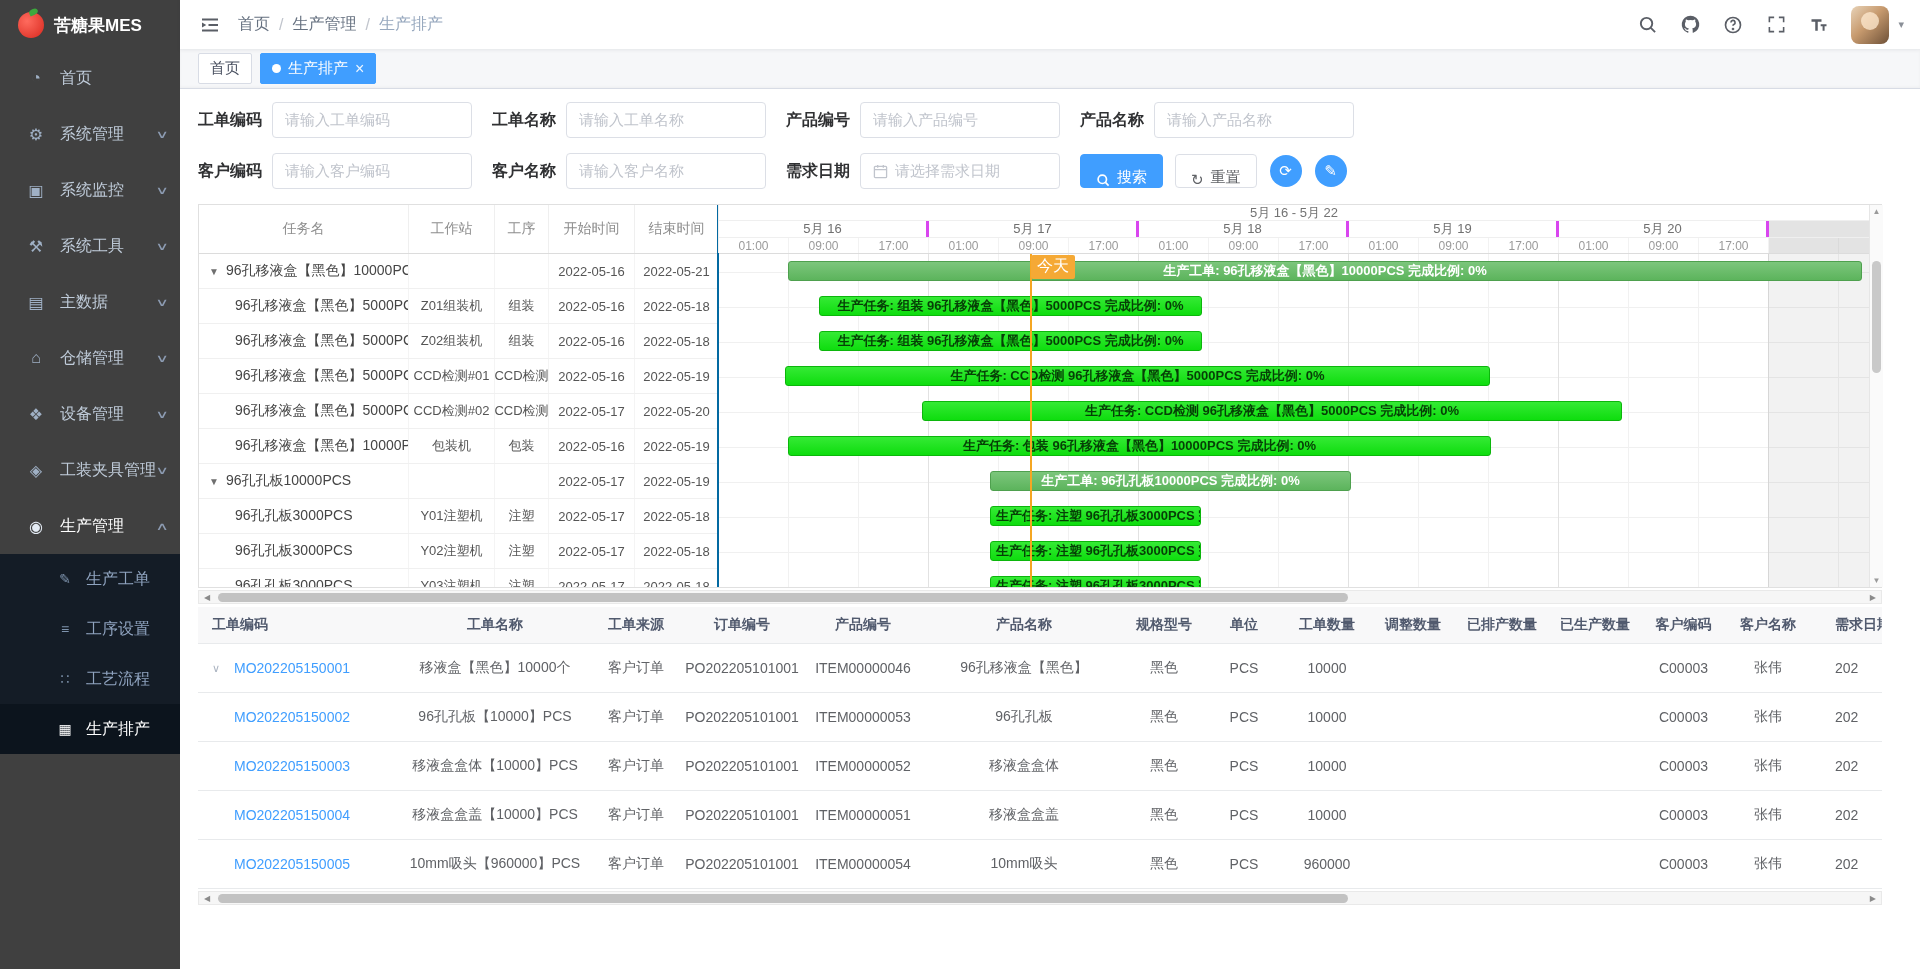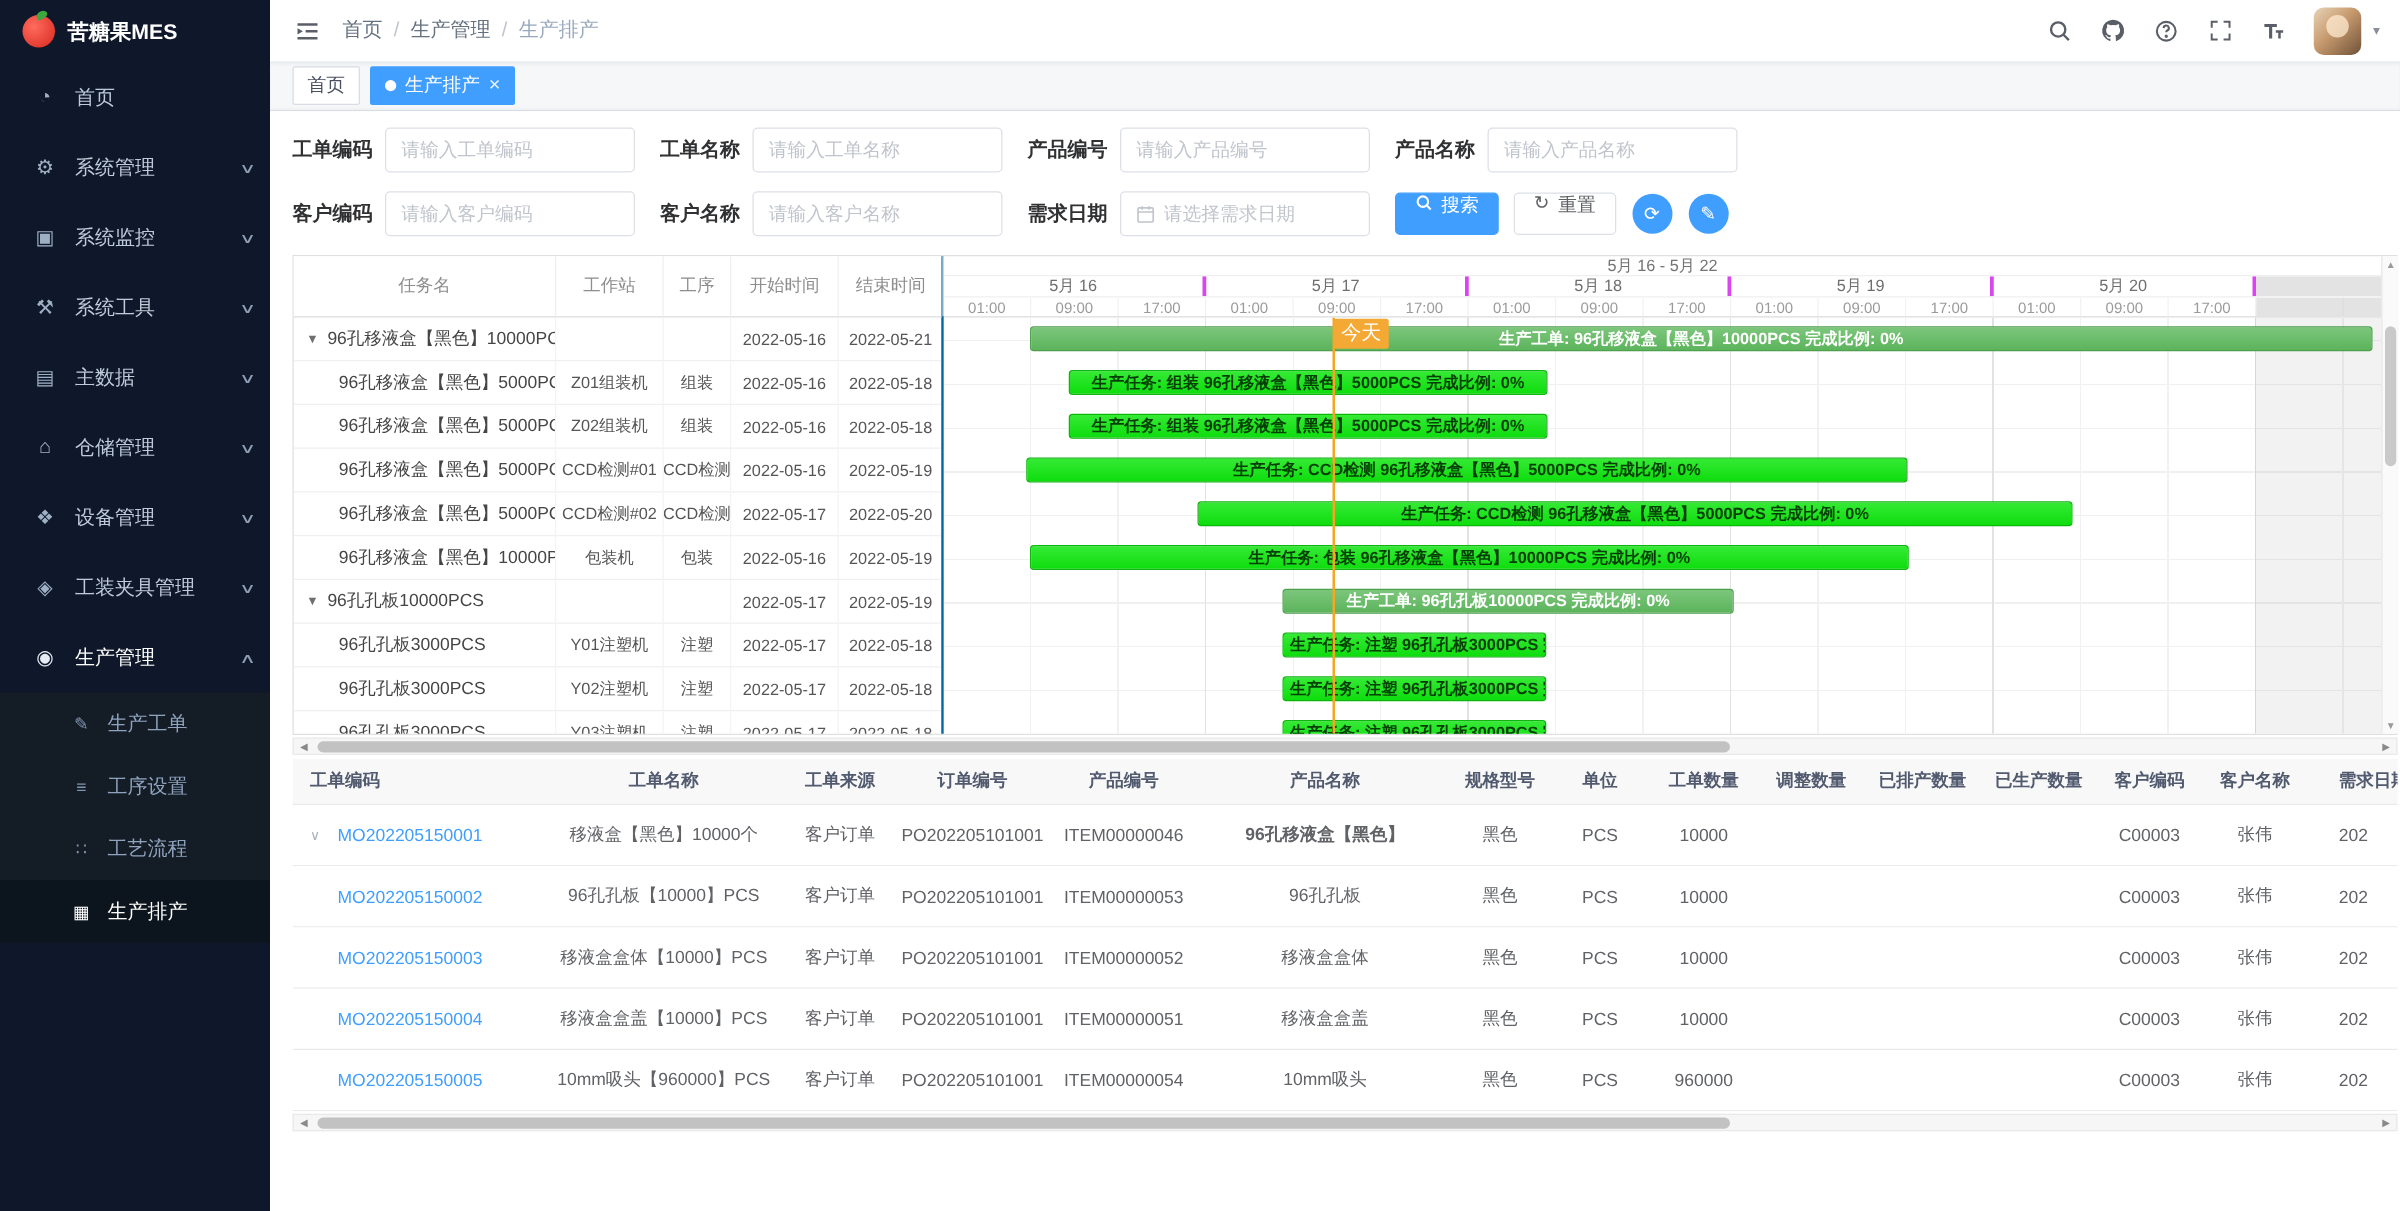--- a/index.html
+++ b/index.html
@@ -1,21 +1,21 @@
 <!DOCTYPE html>
 <html><head>
 <meta charset="utf-8">
 <style>
 *{margin:0;padding:0;box-sizing:border-box}
 html,body{width:1920px;height:969px;overflow:hidden;background:#fff;
   font-family:"Liberation Sans","DejaVu Sans",sans-serif;color:#333}
 .app{display:flex;width:1920px;height:969px}
 
 
-.sidebar{width:216px;height:100%;background:#0f172a;flex-shrink:0;overflow:hidden}
+.sidebar{width:180px;height:100%;background:#404040;flex-shrink:0;overflow:hidden}
 .logo-row{height:50px;display:flex;align-items:center;padding-left:18px;gap:10px;cursor:pointer}
 .logo-mark{width:26px;height:26px;border-radius:50%;background:radial-gradient(circle at 35% 35%,#ff6b5e,#d8281e);position:relative;flex-shrink:0}
 .logo-mark::after{content:"";position:absolute;top:-3px;left:11px;width:9px;height:6px;background:#3da83d;border-radius:60% 60% 60% 0;transform:rotate(-25deg)}
 .logo-title{color:#fff;font-size:17px;font-weight:bold;white-space:nowrap}
 .menu-item{height:56px;display:flex;align-items:center;padding:0 14px 0 24px;font-size:16px;color:#bfcbd9;cursor:pointer}
 .menu-item .mi-icon{width:24px;margin-right:12px;color:#9fb0c5;font-size:16px;text-align:center;flex-shrink:0}
 .menu-item .mi-label{flex:1;white-space:nowrap;overflow:hidden}
 .mi-arrow{font-size:11px;color:#8d9cb3;transform:scaleX(1.7)}
 .menu-item.expanded{color:#fff}
 .menu-item.expanded .mi-icon{color:#e4ecf5}
@@ -52,21 +52,21 @@
 
 .content{flex:1;background:#fff;padding:13px 18px 0;overflow:hidden}
 
 
 .filter-row{display:flex;align-items:center;margin-bottom:15px;flex-wrap:nowrap}
 .f-group{display:flex;align-items:center;margin-right:20px}
 .f-label{font-size:16px;font-weight:bold;color:#303133;margin-right:10px;white-space:nowrap}
 .f-input{width:200px;height:36px;border:1px solid #dcdfe6;border-radius:4px;display:flex;align-items:center;padding:0 12px;background:#fff;gap:7px;cursor:text;overflow:hidden}
 .f-input .ph{color:#c0c4cc;font-size:15px;white-space:nowrap;overflow:hidden}
 .cal{display:flex;align-items:center}
-.btn{height:34px;border-radius:4px;display:inline-flex;align-items:flex-start;padding:0 15px;font-size:15px;cursor:pointer;gap:7px;border:none;white-space:nowrap}
+.btn{height:34px;border-radius:4px;display:inline-flex;align-items:flex-end;padding:0 15px;font-size:15px;cursor:pointer;gap:7px;border:none;white-space:nowrap}
 .btn-primary{background:#409eff;color:#fff;border:1px solid #409eff}
 .btn-plain{background:#fff;color:#606266;border:1px solid #dcdfe6;margin-left:12px}
 .btn .ric{font-size:15px;line-height:1}
 .btn-circle{width:32px;height:32px;border-radius:50%;background:#409eff;color:#fff;display:flex;align-items:center;justify-content:center;font-size:15px;margin-left:13px;cursor:pointer;flex-shrink:0}
 
 
 .gantt{display:flex;width:1684px;border:1px solid #e0e0e0;background:#fff}
 .g-grid{width:520px;flex-shrink:0;border-right:2px solid #0369a1}
 .g-grid-head{height:49px;display:flex;border-bottom:1px solid #dcdcdc;background:#fff}
 .g-gh-cell{display:flex;align-items:center;justify-content:center;font-size:14px;color:#8e8e8e;border-right:1px solid #efefef;height:100%;flex-shrink:0}
@@ -547,21 +547,21 @@
         <div id="oBody">
             <div class="o-row">
               <div class="o-cell code" style="width: 202px;">
                 <span class="o-caret">∨</span>
                 <span class="o-link">MO202205150001</span>
               </div>
               <div class="o-cell" style="width: 190px;">移液盒【黑色】10000个</div>
               <div class="o-cell" style="width: 92px;">客户订单</div>
               <div class="o-cell" style="width: 120px;">PO202205101001</div>
               <div class="o-cell" style="width: 122px;">ITEM00000046</div>
-              <div class="o-cell" style="width: 200px; font-weight: bold;">96孔移液盒【黑色】</div>
+              <div class="o-cell" style="width: 200px;">96孔移液盒【黑色】</div>
               <div class="o-cell" style="width: 80px;">黑色</div>
               <div class="o-cell" style="width: 80px;">PCS</div>
               <div class="o-cell" style="width: 86px;">10000</div>
               <div class="o-cell" style="width: 86px;"></div>
               <div class="o-cell" style="width: 92px;"></div>
               <div class="o-cell" style="width: 94px;"></div>
               <div class="o-cell" style="width: 83px;">C00003</div>
               <div class="o-cell" style="width: 86px;">张伟</div>
               <div class="o-cell date" style="width: 160px;">202</div>
             </div>

